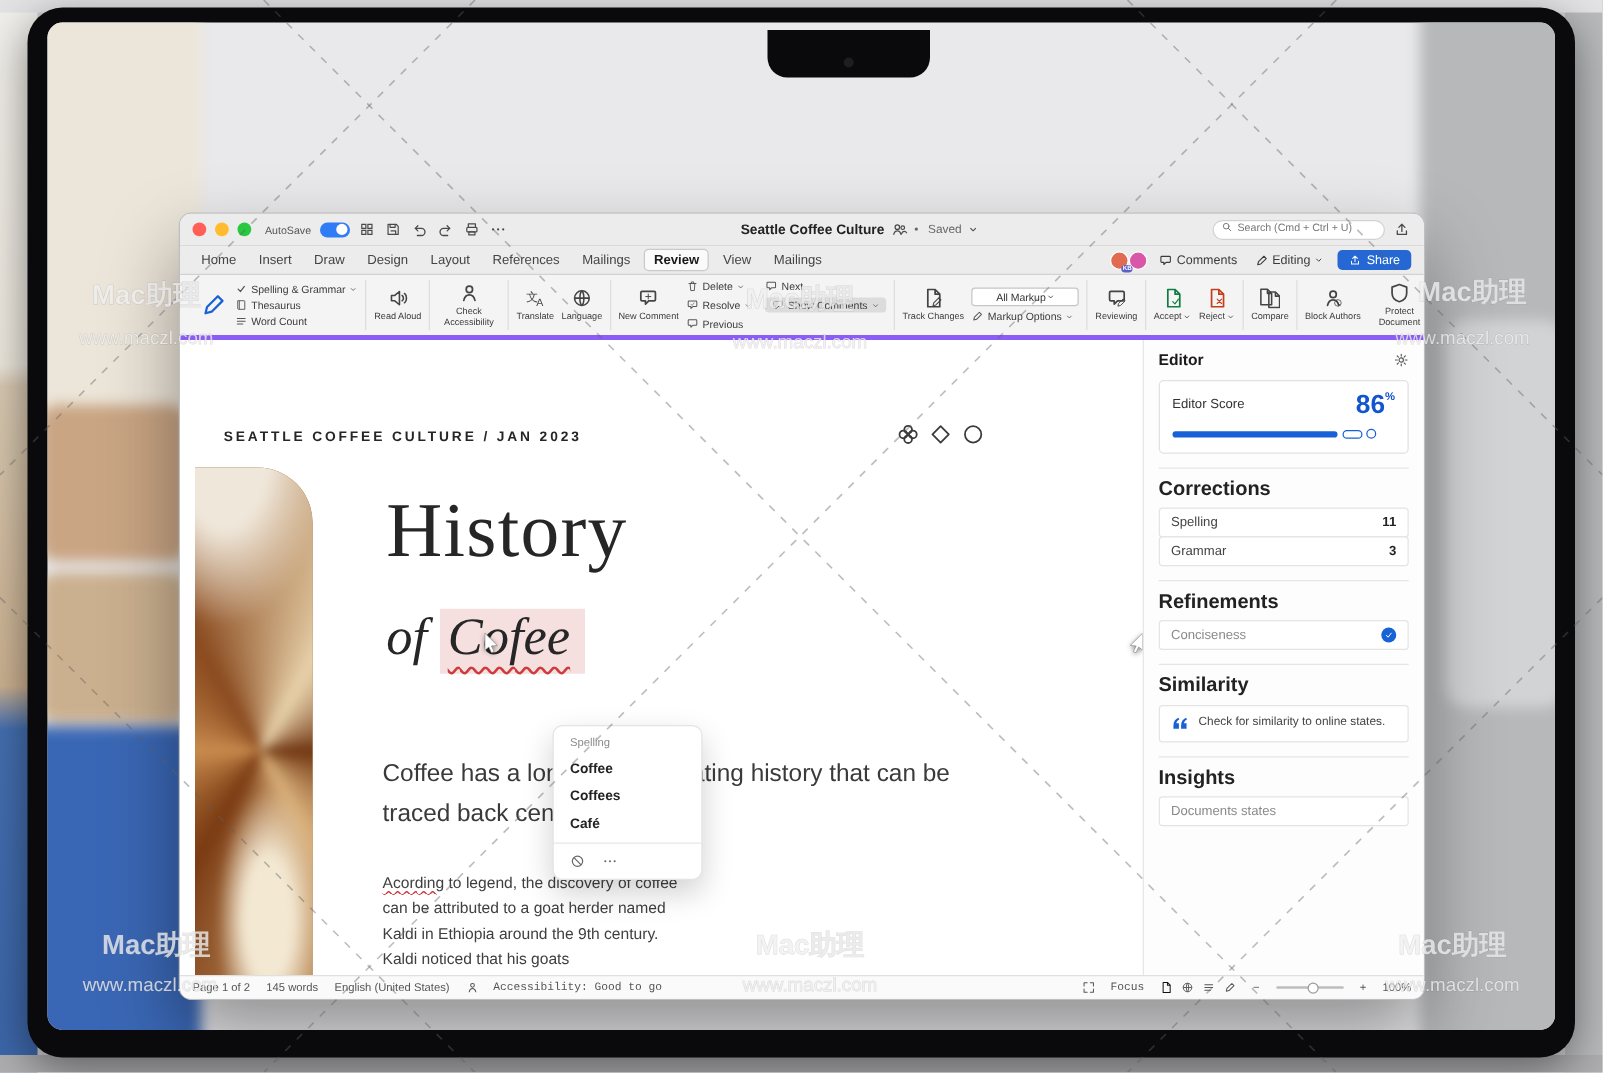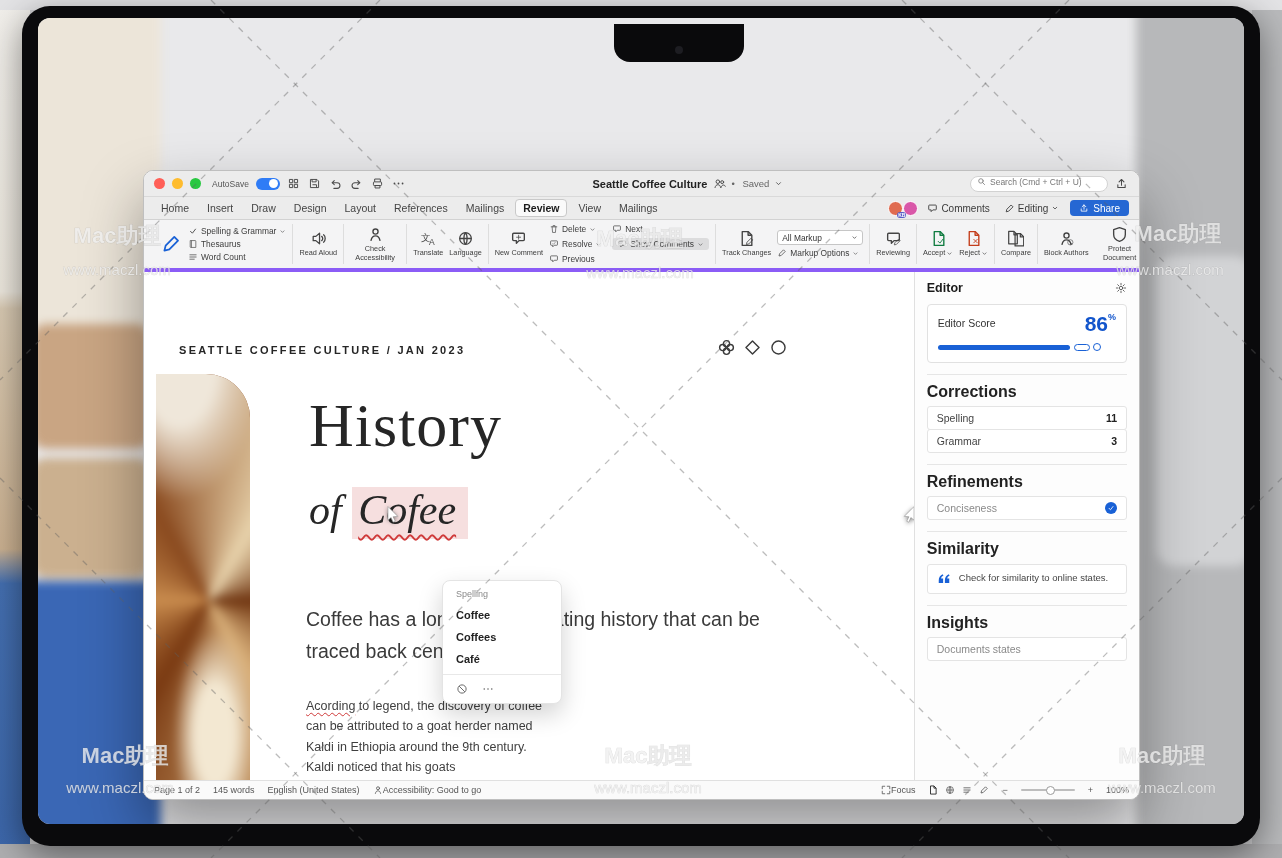--- a/index.html
+++ b/index.html
@@ -87,21 +87,21 @@
   .rbig svg{width:17px;height:17px;color:#444;}
   .rbig .lbl{display:flex;align-items:flex-start;gap:1px;}
   .rbig .lbl svg{width:7px;height:7px;margin-top:1px;}
   .rstack{display:flex;flex-direction:column;justify-content:center;gap:3px;flex:0 0 auto;}
   .rsmall{display:flex;align-items:center;gap:3px;font-size:8.4px;color:#3c3c3c;white-space:nowrap;}
   .rsmall svg{width:10px;height:10px;color:#555;}
   .rsmall .chev{width:7px;height:7px;}
   .editor-pen{color:#1961d6 !important;}
   .cgrid{display:grid;grid-template-columns:auto auto;grid-auto-rows:15px;column-gap:10px;align-items:center;flex:0 0 auto;}
   .pill{background:#dcdcdd;border-radius:3px;padding:1px 5px;}
-  .select-box{display:flex;align-items:center;justify-content:space-between;width:86px;height:15px;
+  .select-box{display:flex;align-items:center;justify-content:center;width:86px;height:15px;
     background:#fff;border:1px solid #c6c6c6;border-radius:3px;font-size:8.4px;color:#333;padding:0 4px;}
   .select-box svg{width:7px;height:7px;}
 
   
   #content { flex:1; display:flex; min-height:0; }
   #docarea { position:relative; width:792px; background:#fff; overflow:hidden; }
 
   .kicker{position:absolute;left:35px;top:72px;font-size:11px;font-weight:bold;
     letter-spacing:2.3px;color:#262626;}
   .shape-row{position:absolute;left:573px;top:66px;display:flex;gap:7px;color:#3b3b3b;}
@@ -164,21 +164,21 @@
   .sim-card{display:flex;gap:8px;border:1px solid #e4e4e4;background:#fff;border-radius:3px;
     padding:7px 9px;align-items:flex-start;}
   .sim-card svg{width:14px;height:14px;color:#1961d6;flex:0 0 auto;}
   .sim-card .tx{font-size:9.5px;color:#444;line-height:1.35;}
 
   
   #statusbar { height:19px; background:#fafafa; border-top:1px solid #e0e0e0;
     display:flex; align-items:center; gap:13px; padding:0 10px; font-size:9px; color:#555; flex:0 0 auto; }
   #statusbar svg{width:10px;height:10px;}
   #statusbar .grow{flex:1;}
-  .focus-g{display:flex;align-items:center;gap:0;}
+  .focus-g{display:flex;align-items:center;gap:12px;font-family:Liberation Mono, monospace;}
   .viewics{display:flex;align-items:center;gap:7px;color:#555;}
   .viewics .act{color:#111;}
   .zoom-slider{width:54px;height:2px;background:#bdbdbd;border-radius:1px;position:relative;}
   .zoom-slider .knob{position:absolute;left:46%;top:-3.5px;width:9px;height:9px;border-radius:50%;
     background:#fff;border:1px solid #9a9a9a;}
 
   
   #wm { left:0; top:0; width:1282px; height:858px; z-index:50; pointer-events:none; }
   #wm text{fill:rgba(240,240,240,.78);font-family:"Liberation Sans",sans-serif;
     paint-order:stroke;stroke:rgba(90,90,90,.22);stroke-width:.6px;text-anchor:middle;}

